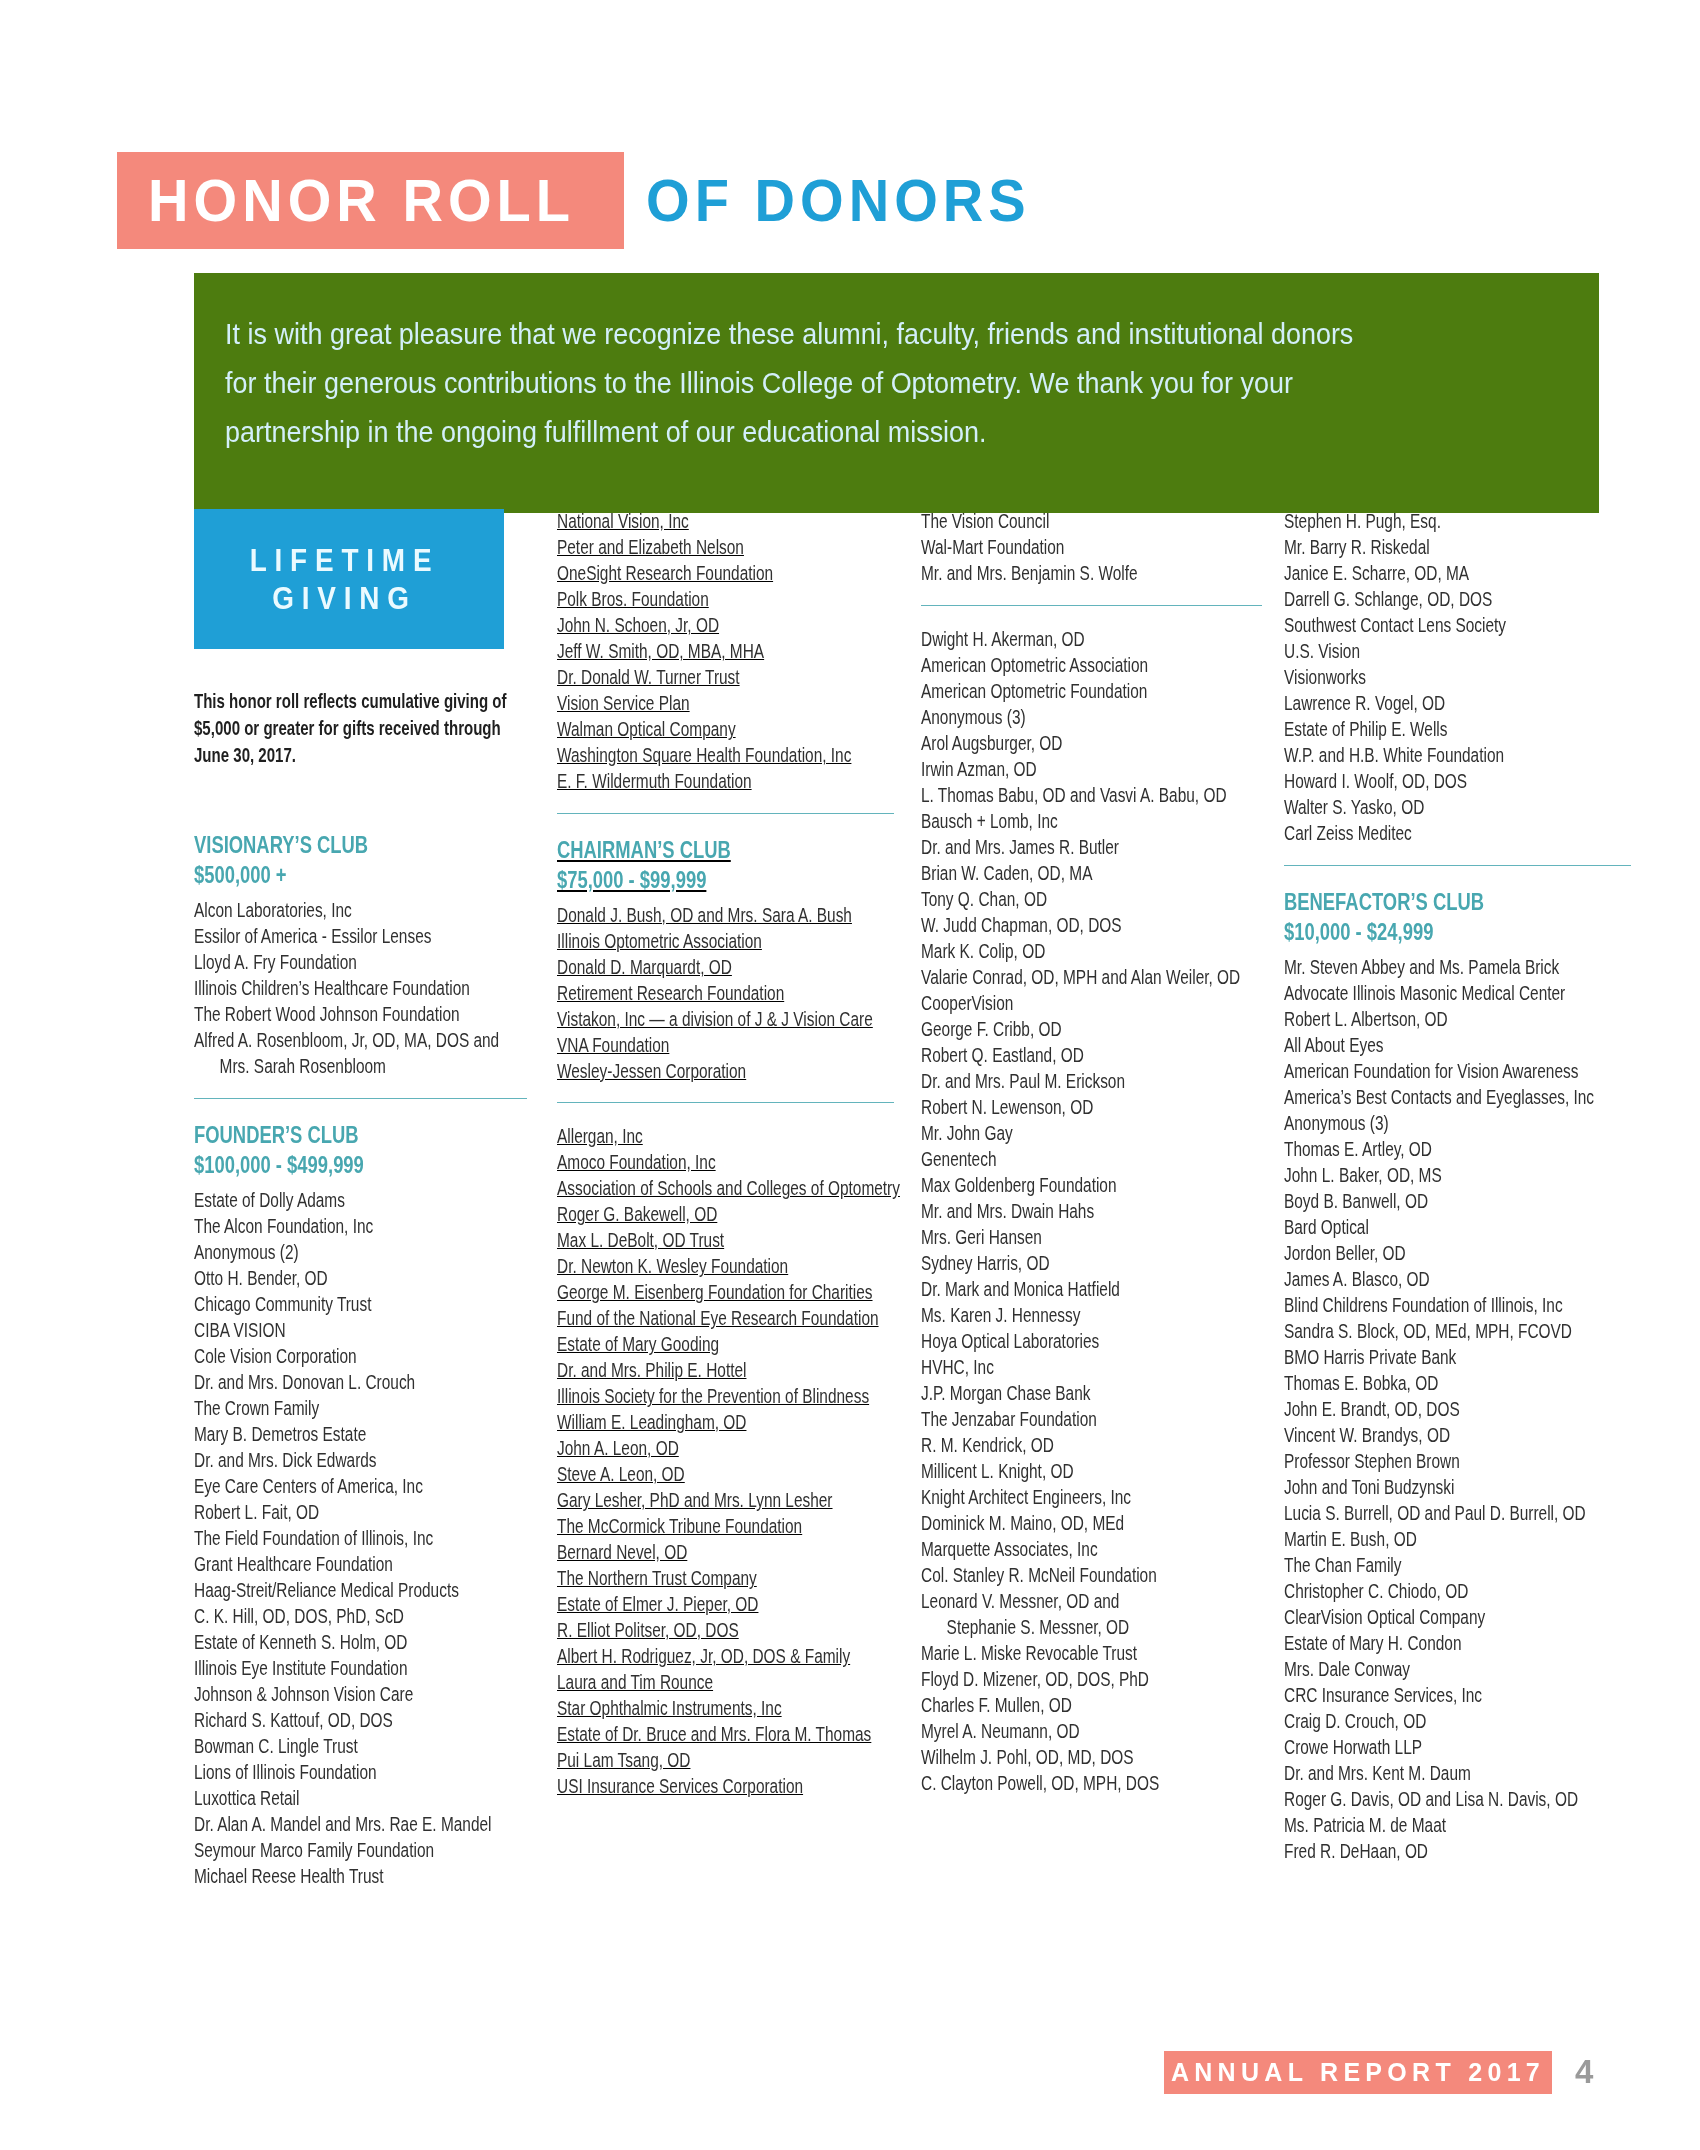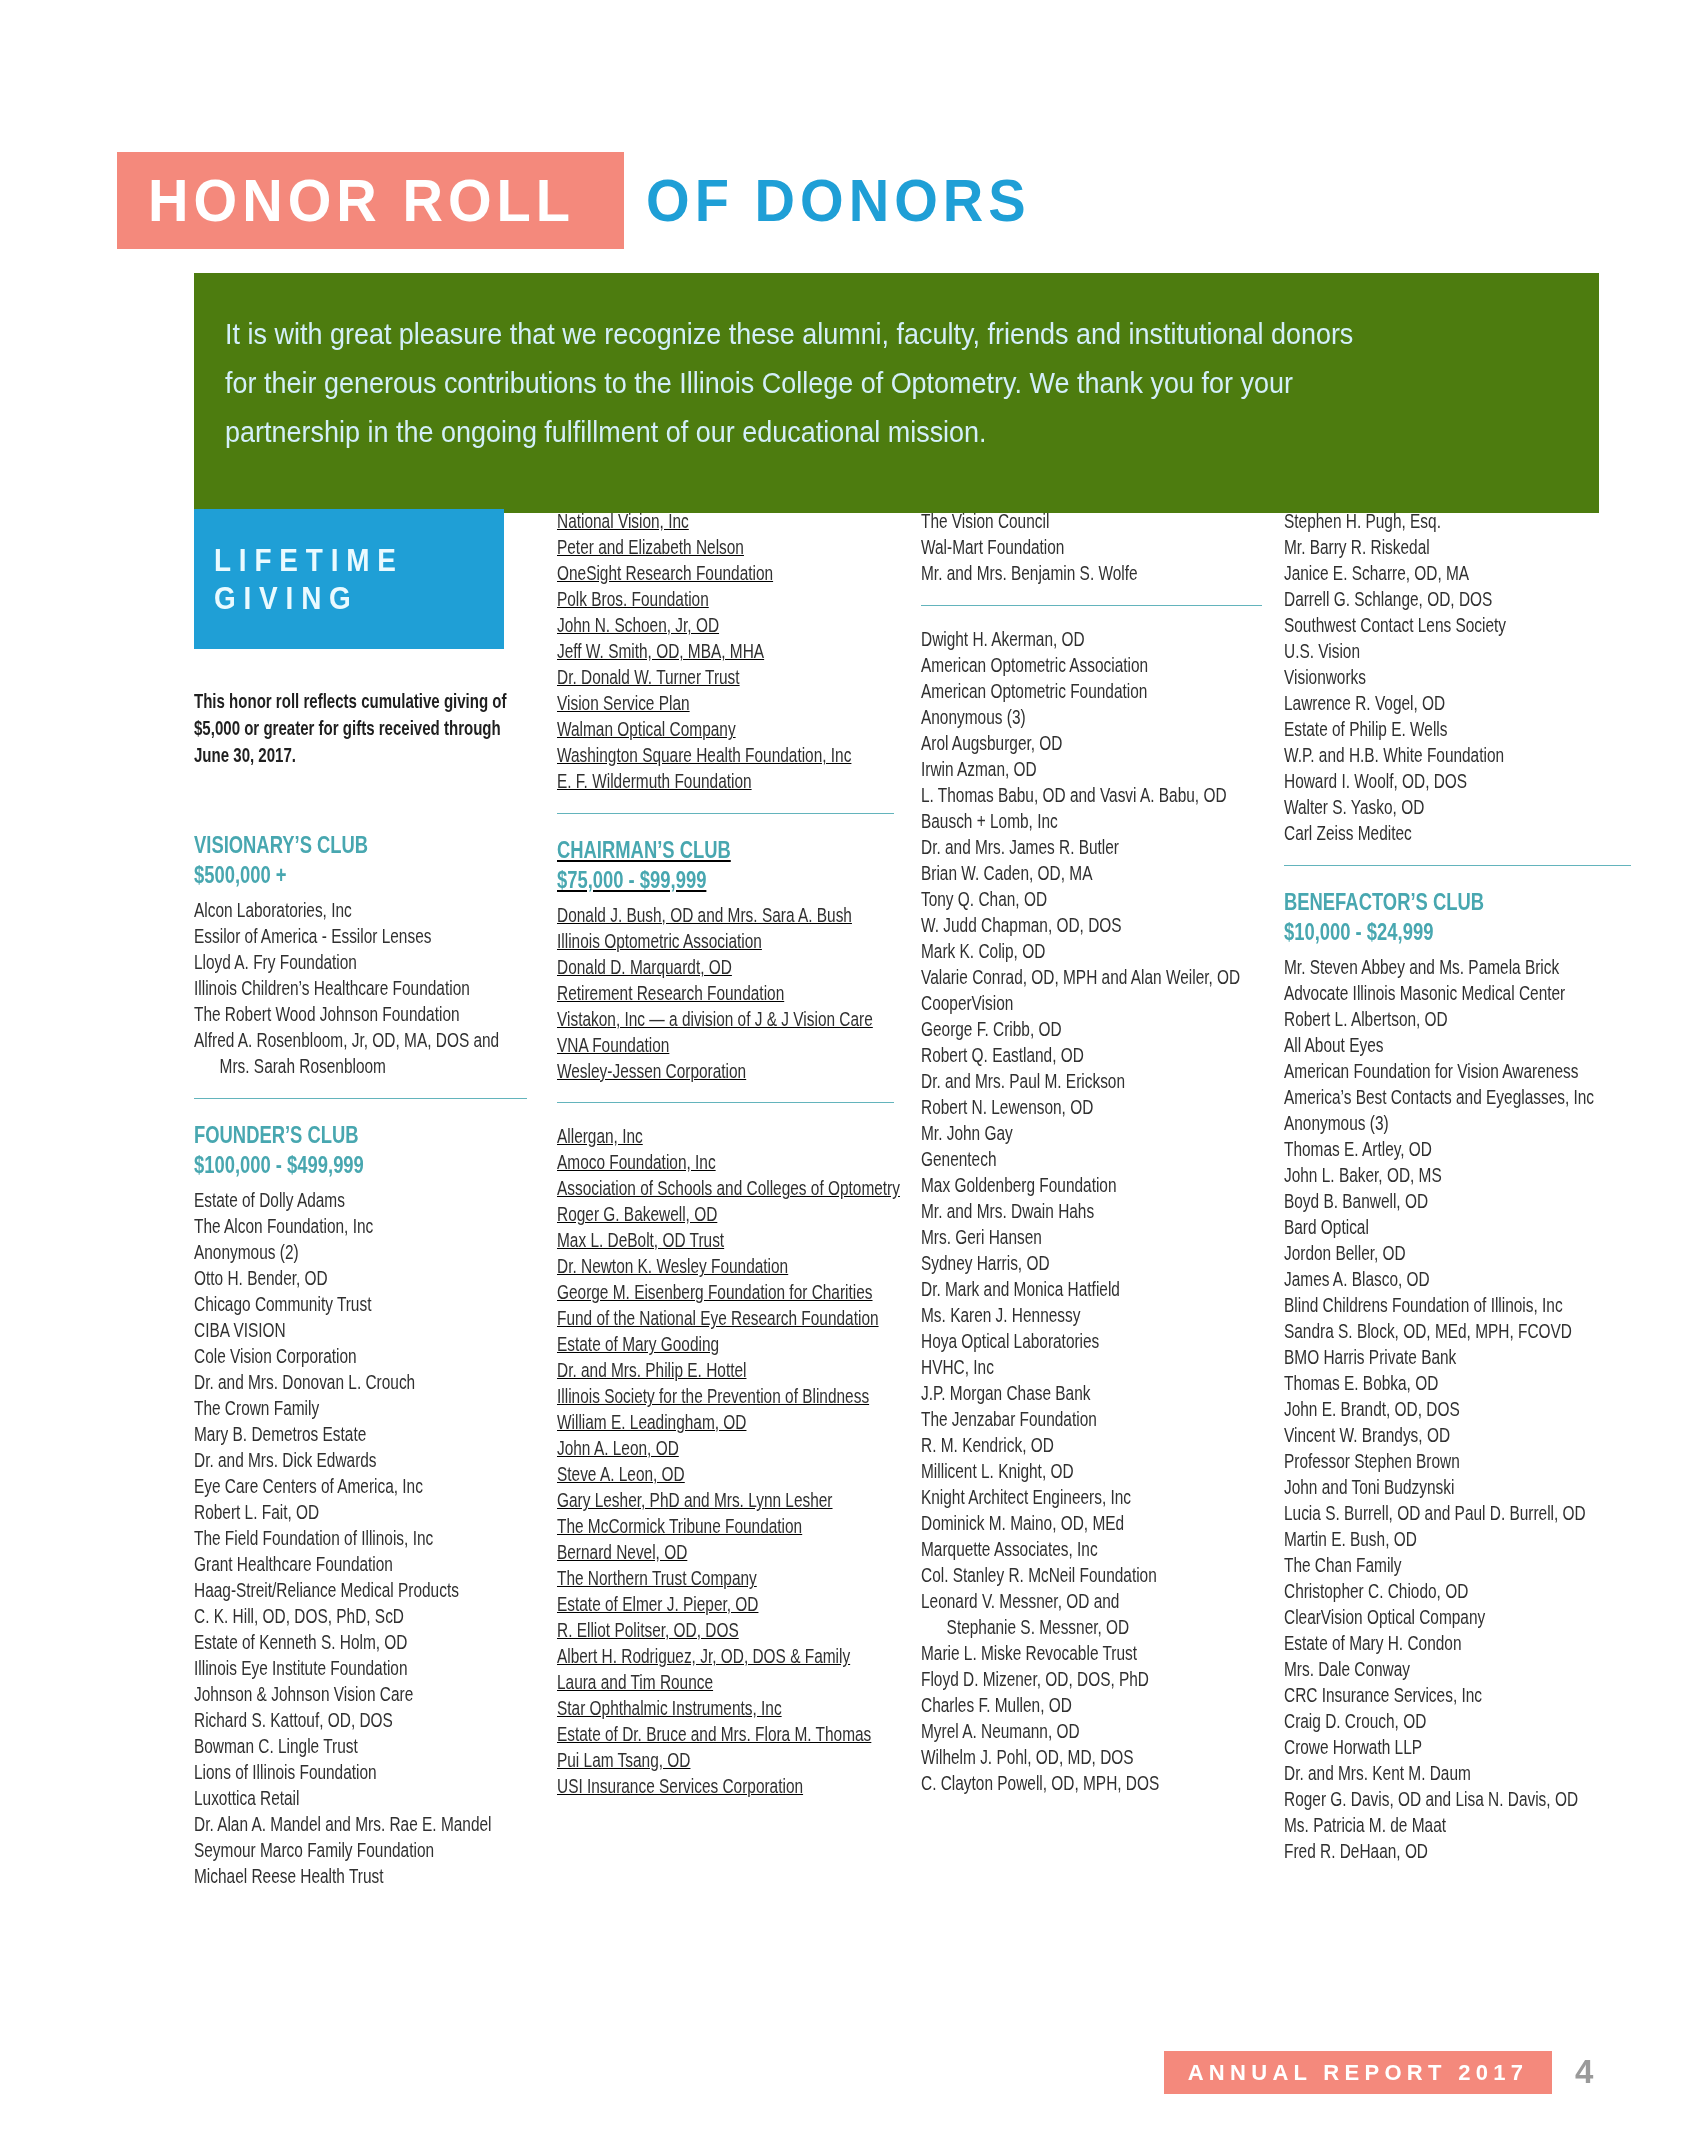--- a/index.html
+++ b/index.html
@@ -31,21 +31,21 @@
   
   .columns { position:absolute; left:0; top:500px; }
   .col { position:absolute; top:0; padding-top:9.3px; }
   .col1 { left:150px;  width:333px; }
   .col2 { left:513px;  width:337px;text-decoration:underline; }
   .col3 { left:877px; width:341px; }
   .col4 { left:1240px; width:347px; }
 
   .promo-box {
     width:310px; height:140px; background:#1f9fd6; box-sizing:border-box;
-    padding:33px 0 0 20px; margin:0 0 39px 0;
+    padding:33px 0 0 20px; margin:0 0 39px 0;text-align:center;
   }
   .promo-line {
     color:#eafaff; font-size:31px; font-weight:bold; letter-spacing:8.7px;
     line-height:38px; white-space:nowrap; transform:scaleX(0.9); transform-origin:0 0;
   }
   .note {
     font-size:19.3px; font-weight:bold; color:#1f1f1f; line-height:27px;
     white-space:pre; transform:scaleX(0.78); transform-origin:0 0; margin-bottom:61px;
   }
   .club-heading { margin-bottom:8px; }
@@ -58,21 +58,21 @@
     font-size:19.3px; color:#303030; line-height:26px; white-space:nowrap;
     transform:scaleX(0.8); transform-origin:0 0;
   }
   .name-line.indent { padding-left:32px; }
   .divider {
     height:0; border:none; border-top:1.3px solid #63b4bc; margin:17.3px 0 21.3px 0;
   }
   
   .footer-band {
     position:absolute; left:1120px; top:2051px; width:388px; height:43px;
-    background:#f4897c; color:#ffffff; font-weight:bold; font-size:22px; letter-spacing:5.3px;
+    background:#f4897c; color:#ffffff; font-weight:bold; font-size:25px; letter-spacing:5.3px;
     display:flex; align-items:center; justify-content:center; white-space:nowrap;
   }
   .page-number {
     position:absolute; left:1531px; top:2053px; font-size:33px; font-weight:bold; color:#9a9a9a;
   }
 </style>
 </head>
 <body>
 
 <div class="page">

